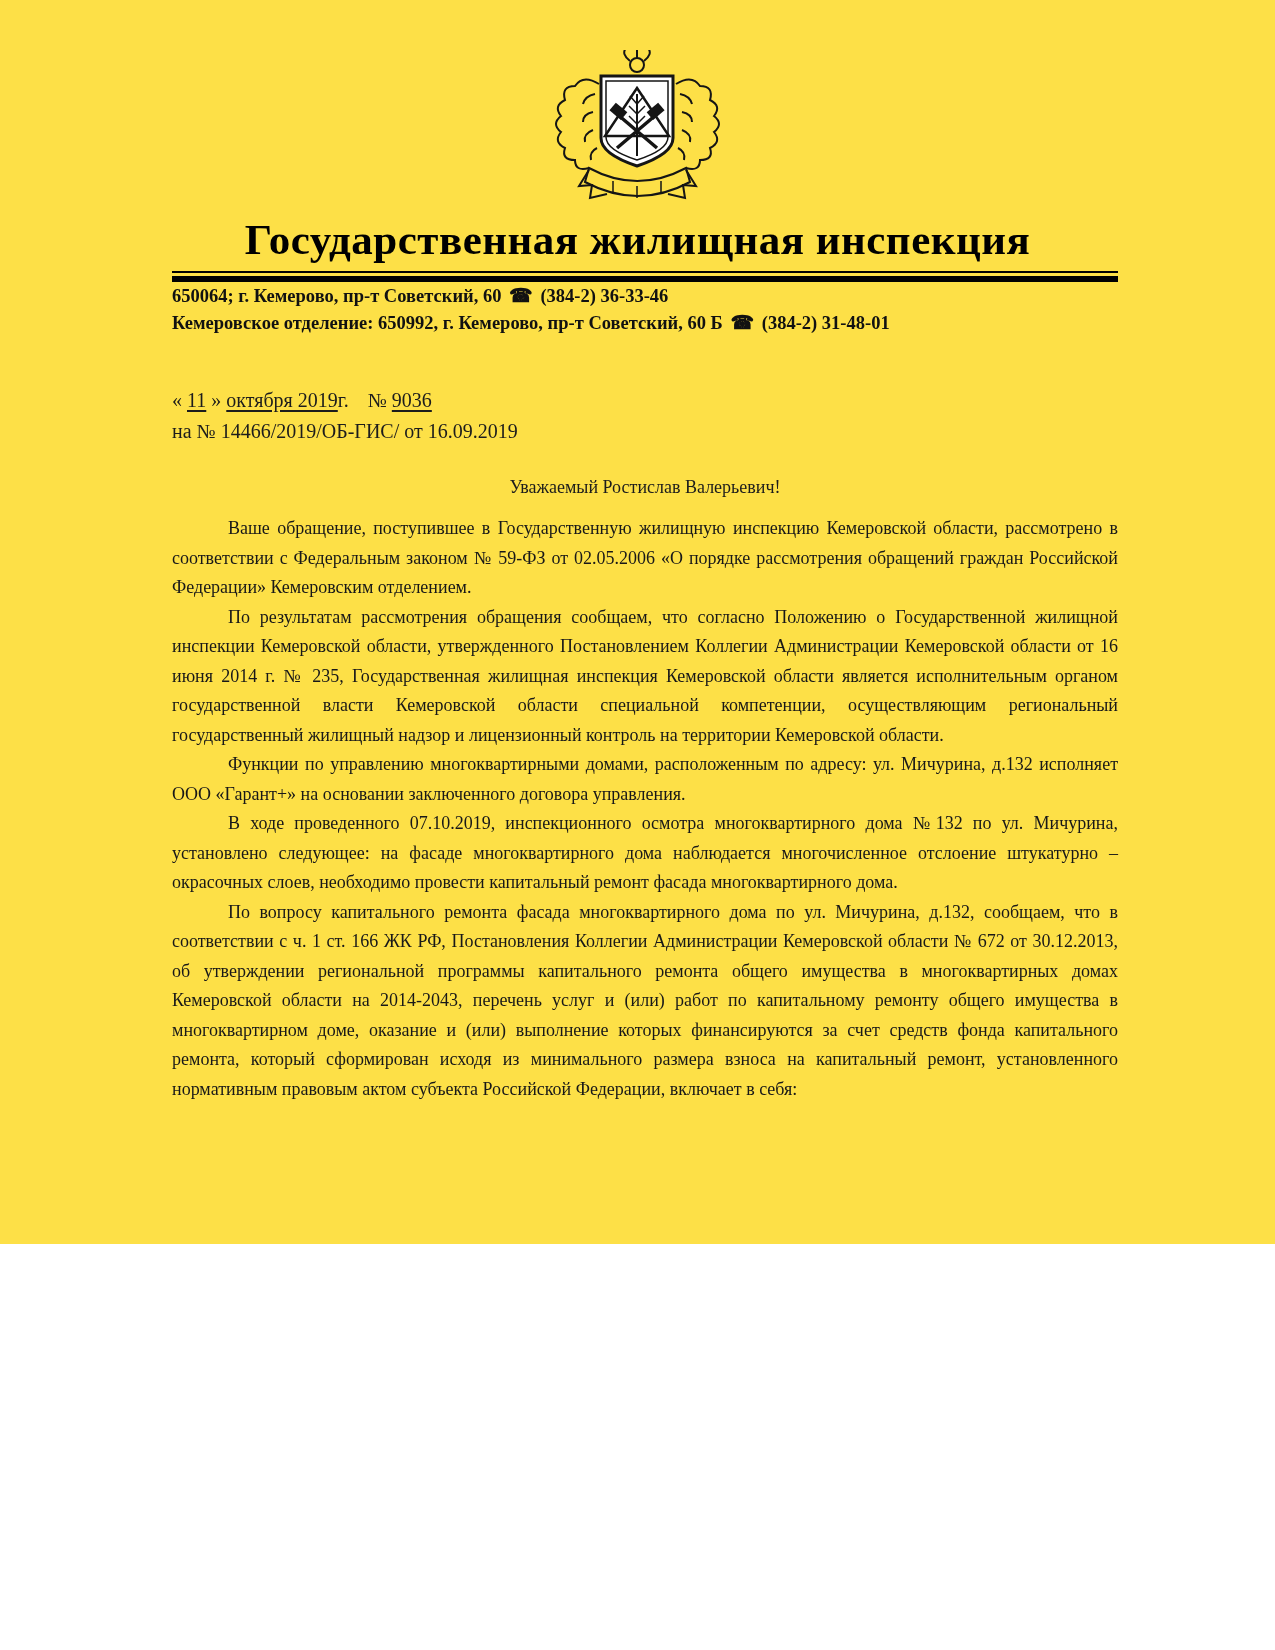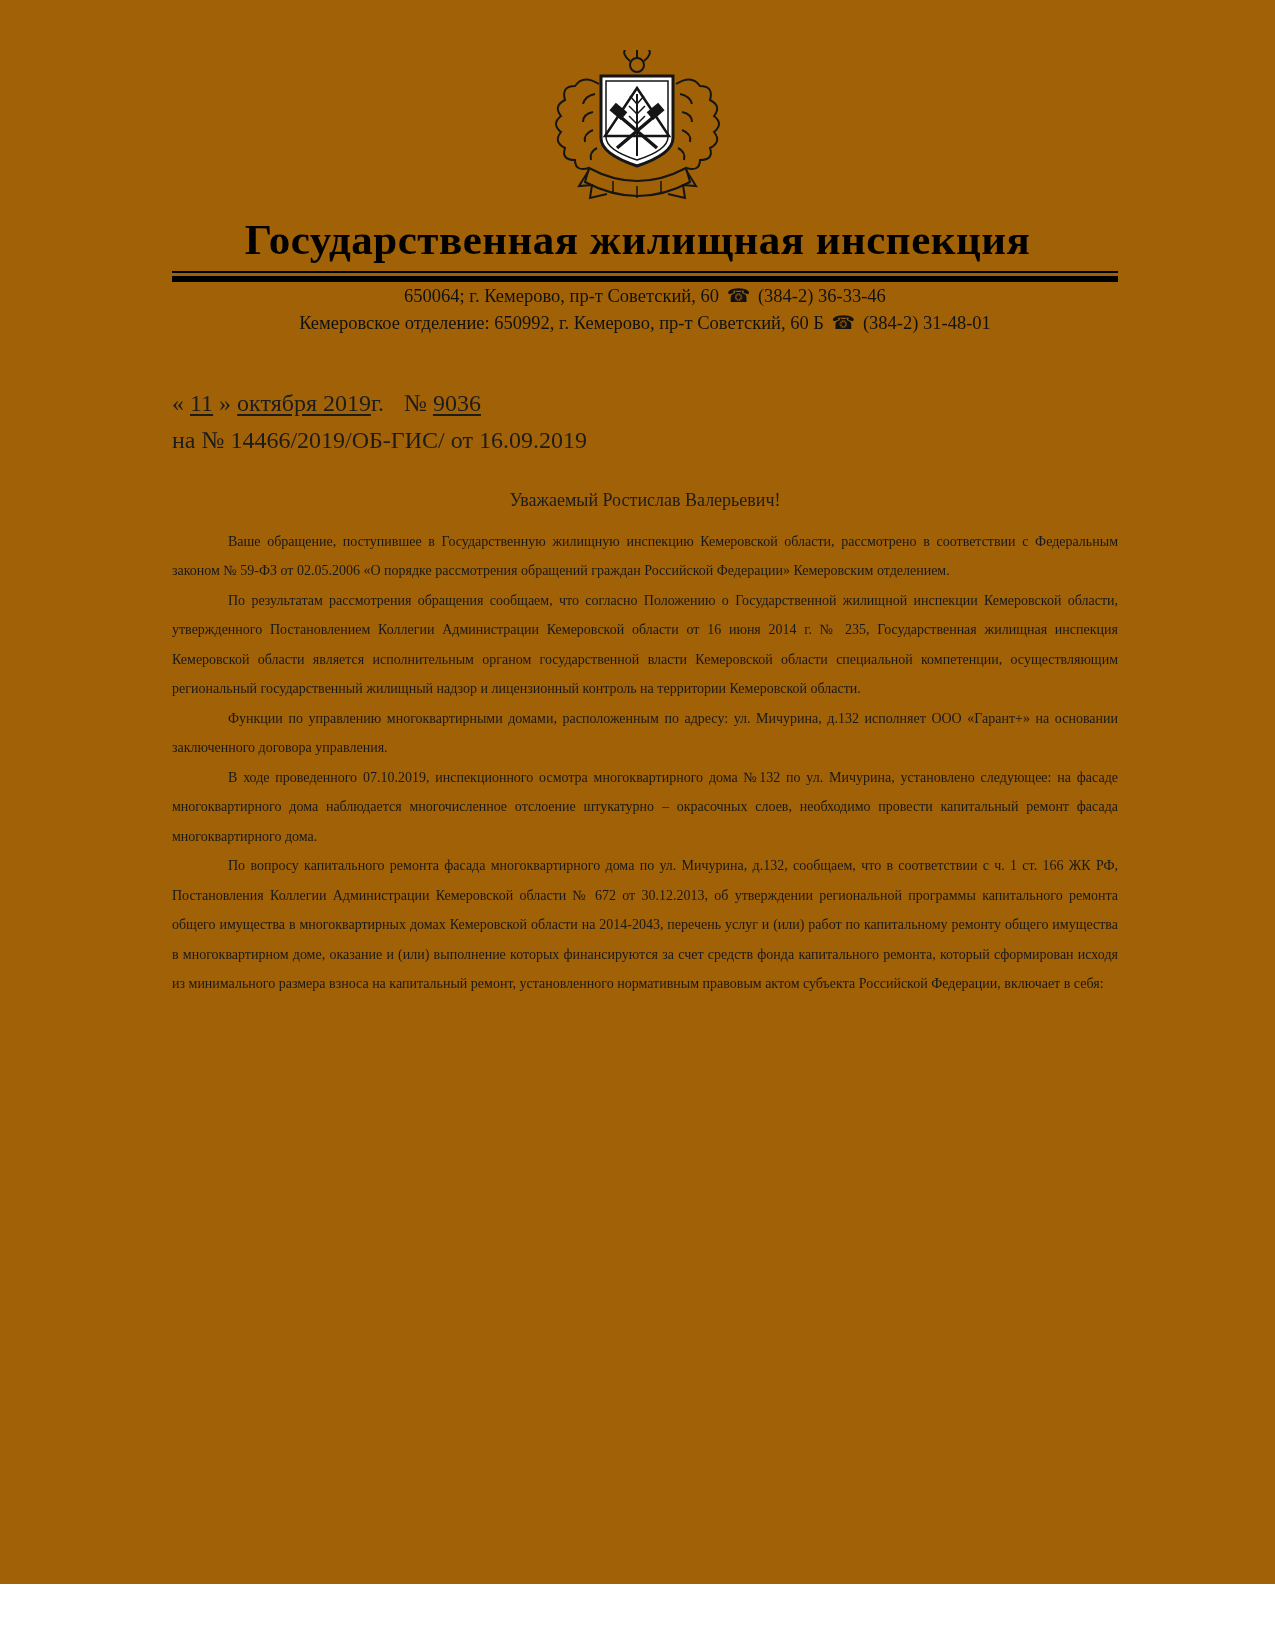--- a/index.html
+++ b/index.html
@@ -1,51 +1,51 @@
 <!DOCTYPE html>
 <html lang="ru"><head>
 <meta charset="utf-8">
 <style>
   * { margin:0; padding:0; box-sizing:border-box; }
   html, body { background:#ffffff; }
   .page {
-    width:1275px; height:1584px;
-    background:#a16207;
+    width:1275px; height:1244px;
+    background:#fde047;
     color:#1c1c1c;
     font-family:"Liberation Serif","DejaVu Serif",serif;
     overflow:hidden;
     position:relative;
   }
   .emblem-wrap { text-align:center; padding-top:50px; }
   .org-title {
     text-align:center; font-weight:bold; color:#000;
     font-size:43px; line-height:1.2; letter-spacing:0.5px;
   }
   .content { padding:0 157px 0 172px; }
   .header-rule { margin-top:5px; }
   .header-rule .thin  { border-top:2px solid #000; }
   .header-rule .thick { height:6px; background:#000; margin-top:3px; }
   .addr {
-    text-align:center; font-weight:normal; font-size:18.5px;
+    text-align:left; font-weight:bold; font-size:18.5px;
     line-height:1.45; color:#111;
   }
   .addr:first-of-type { margin-top:5px; }
   .phone-ic { font-size:19px; padding:0 3px; }
   .ref-row {
     display:flex; justify-content:space-between;
-    margin-top:48px; font-size:24px; line-height:1.55;
+    margin-top:48px; font-size:20px; line-height:1.55;
   }
   .ref-left { max-width:560px; }
   .ref-right { width:250px; }
   .u { text-decoration:underline; text-underline-offset:3px; }
   .ngap { margin-left:14px; }
   .email { margin-top:32px; }
   .salutation { text-align:center; margin-top:30px; font-size:18px; }
   .body-text {
-    margin-top:16px; font-size:14px; line-height:29.5px;
+    margin-top:16px; font-size:18px; line-height:29.5px;
     text-align:justify; color:#181818;
   }
   .body-text p { text-indent:56px; }
   svg .ink { stroke:#151515; fill:none; }
 </style>
 </head>
 <body>
 
 <div class="page">
 

